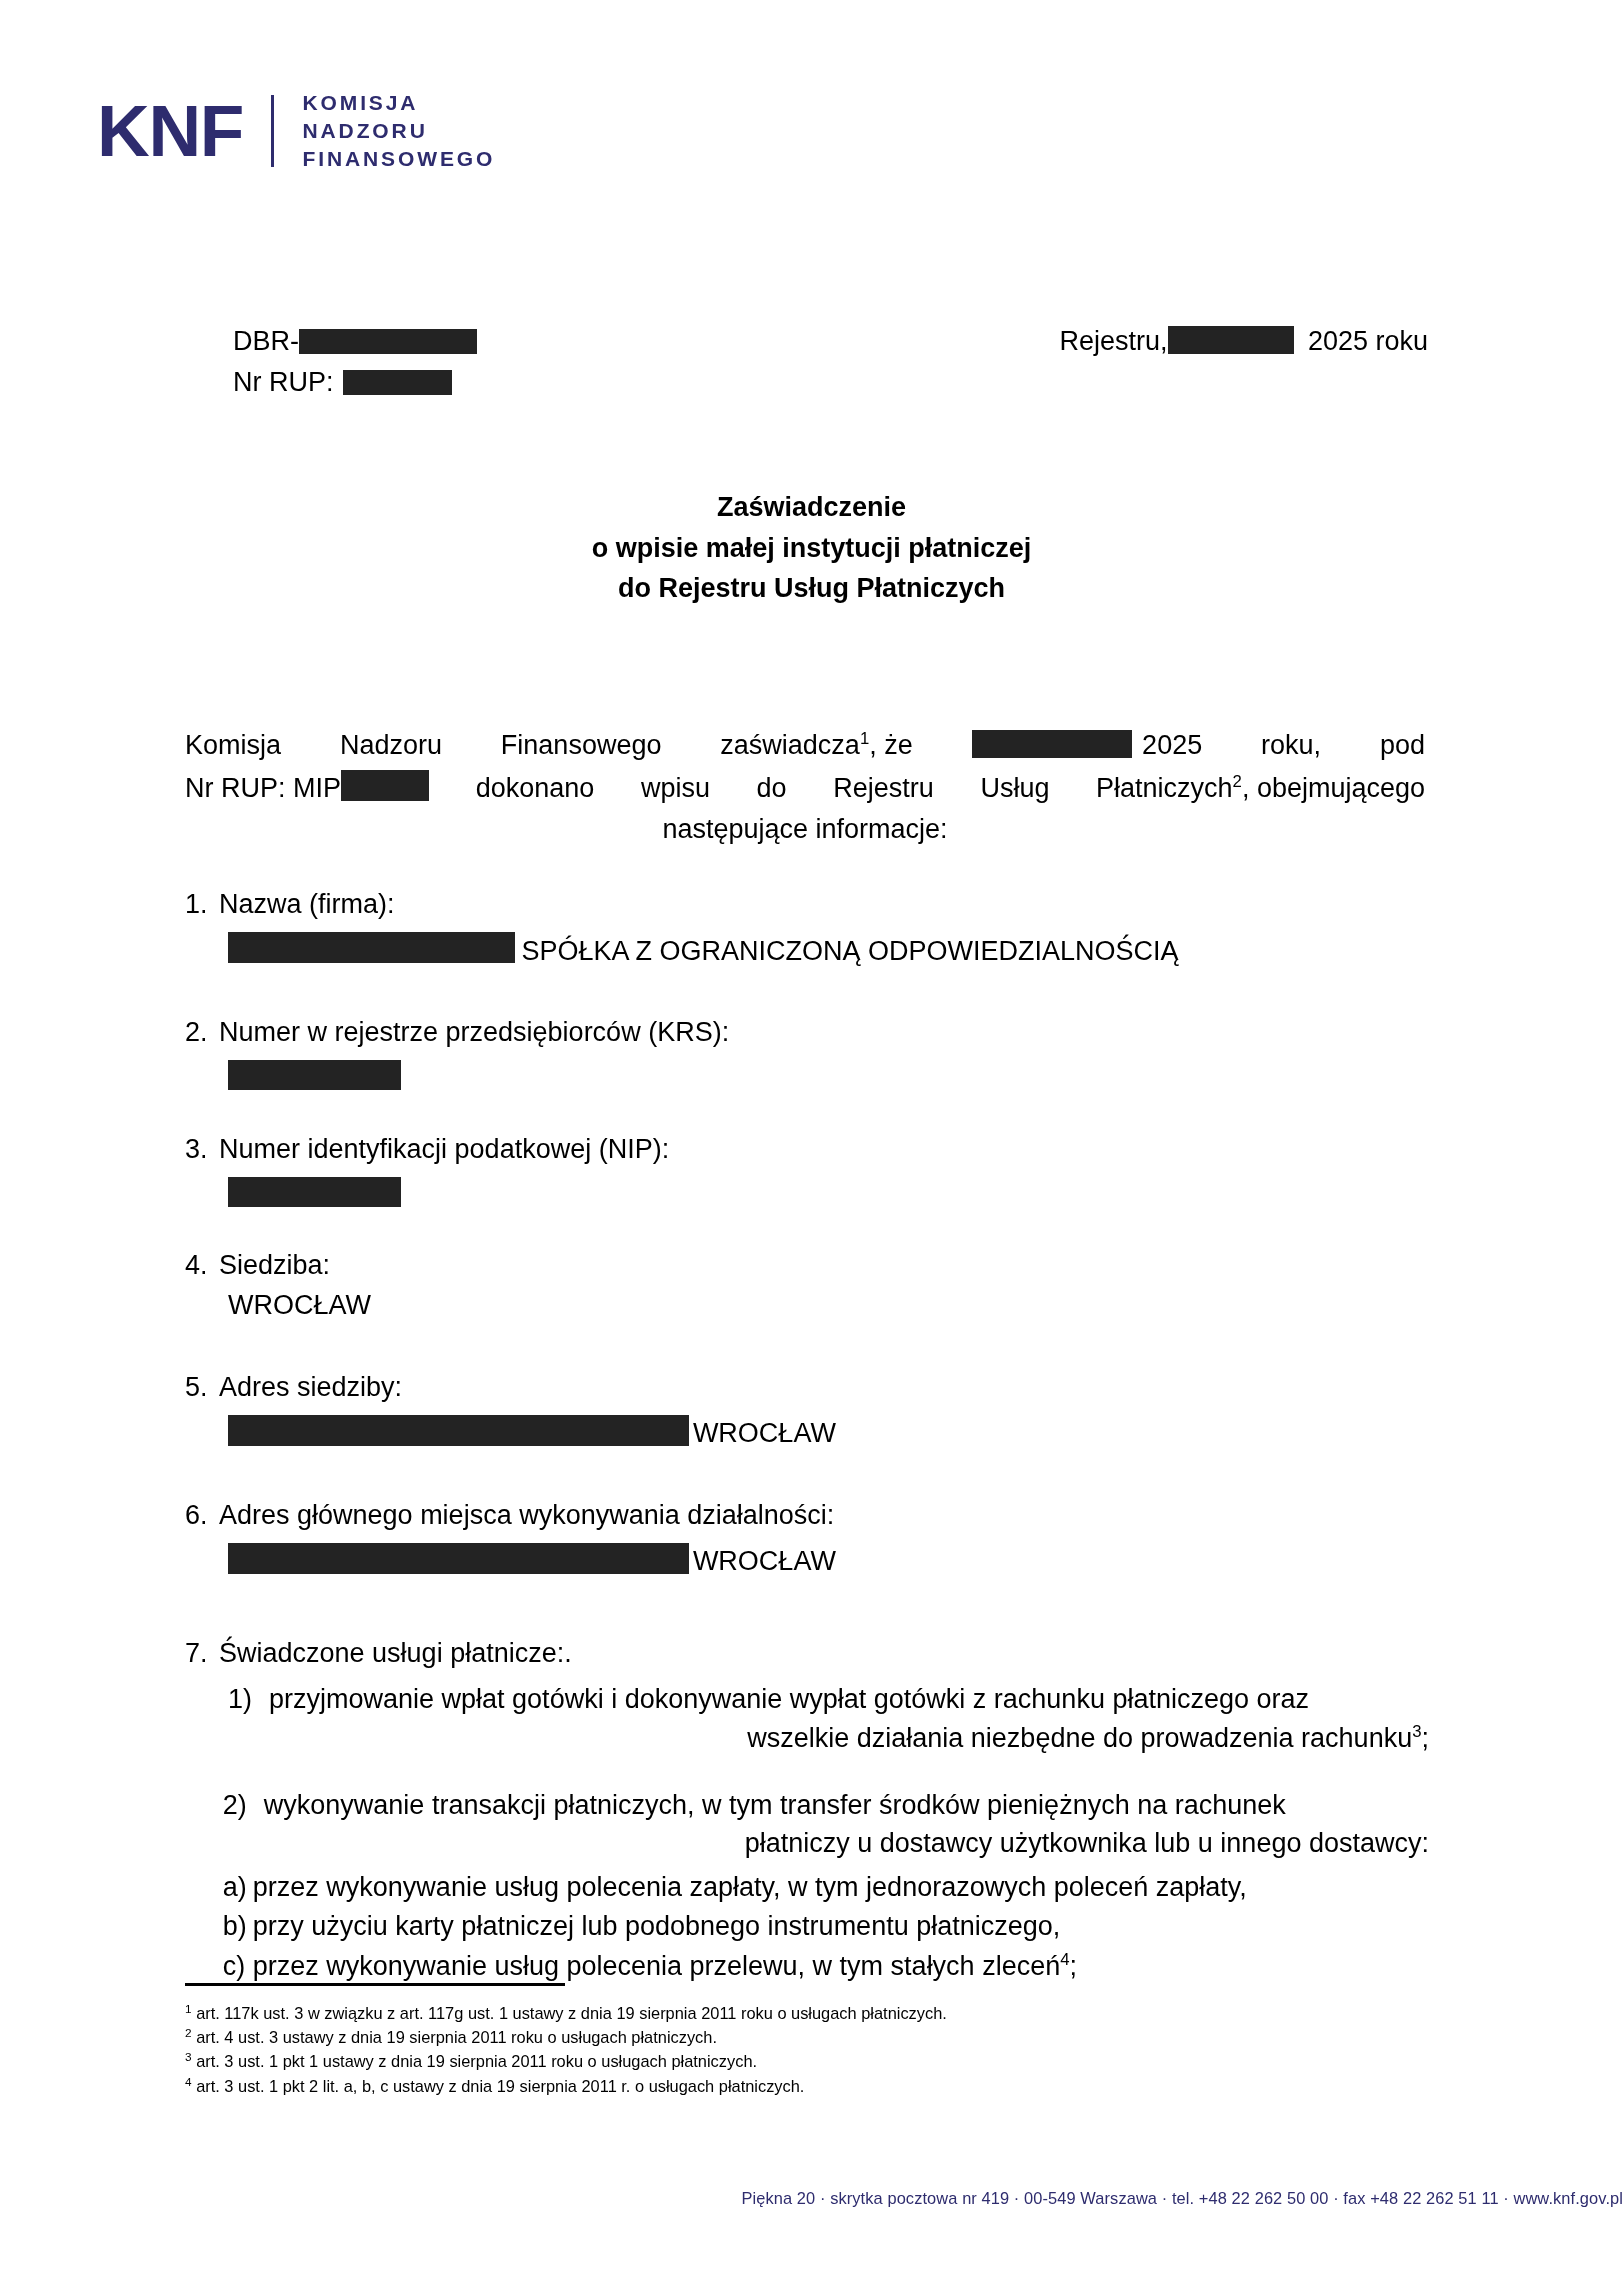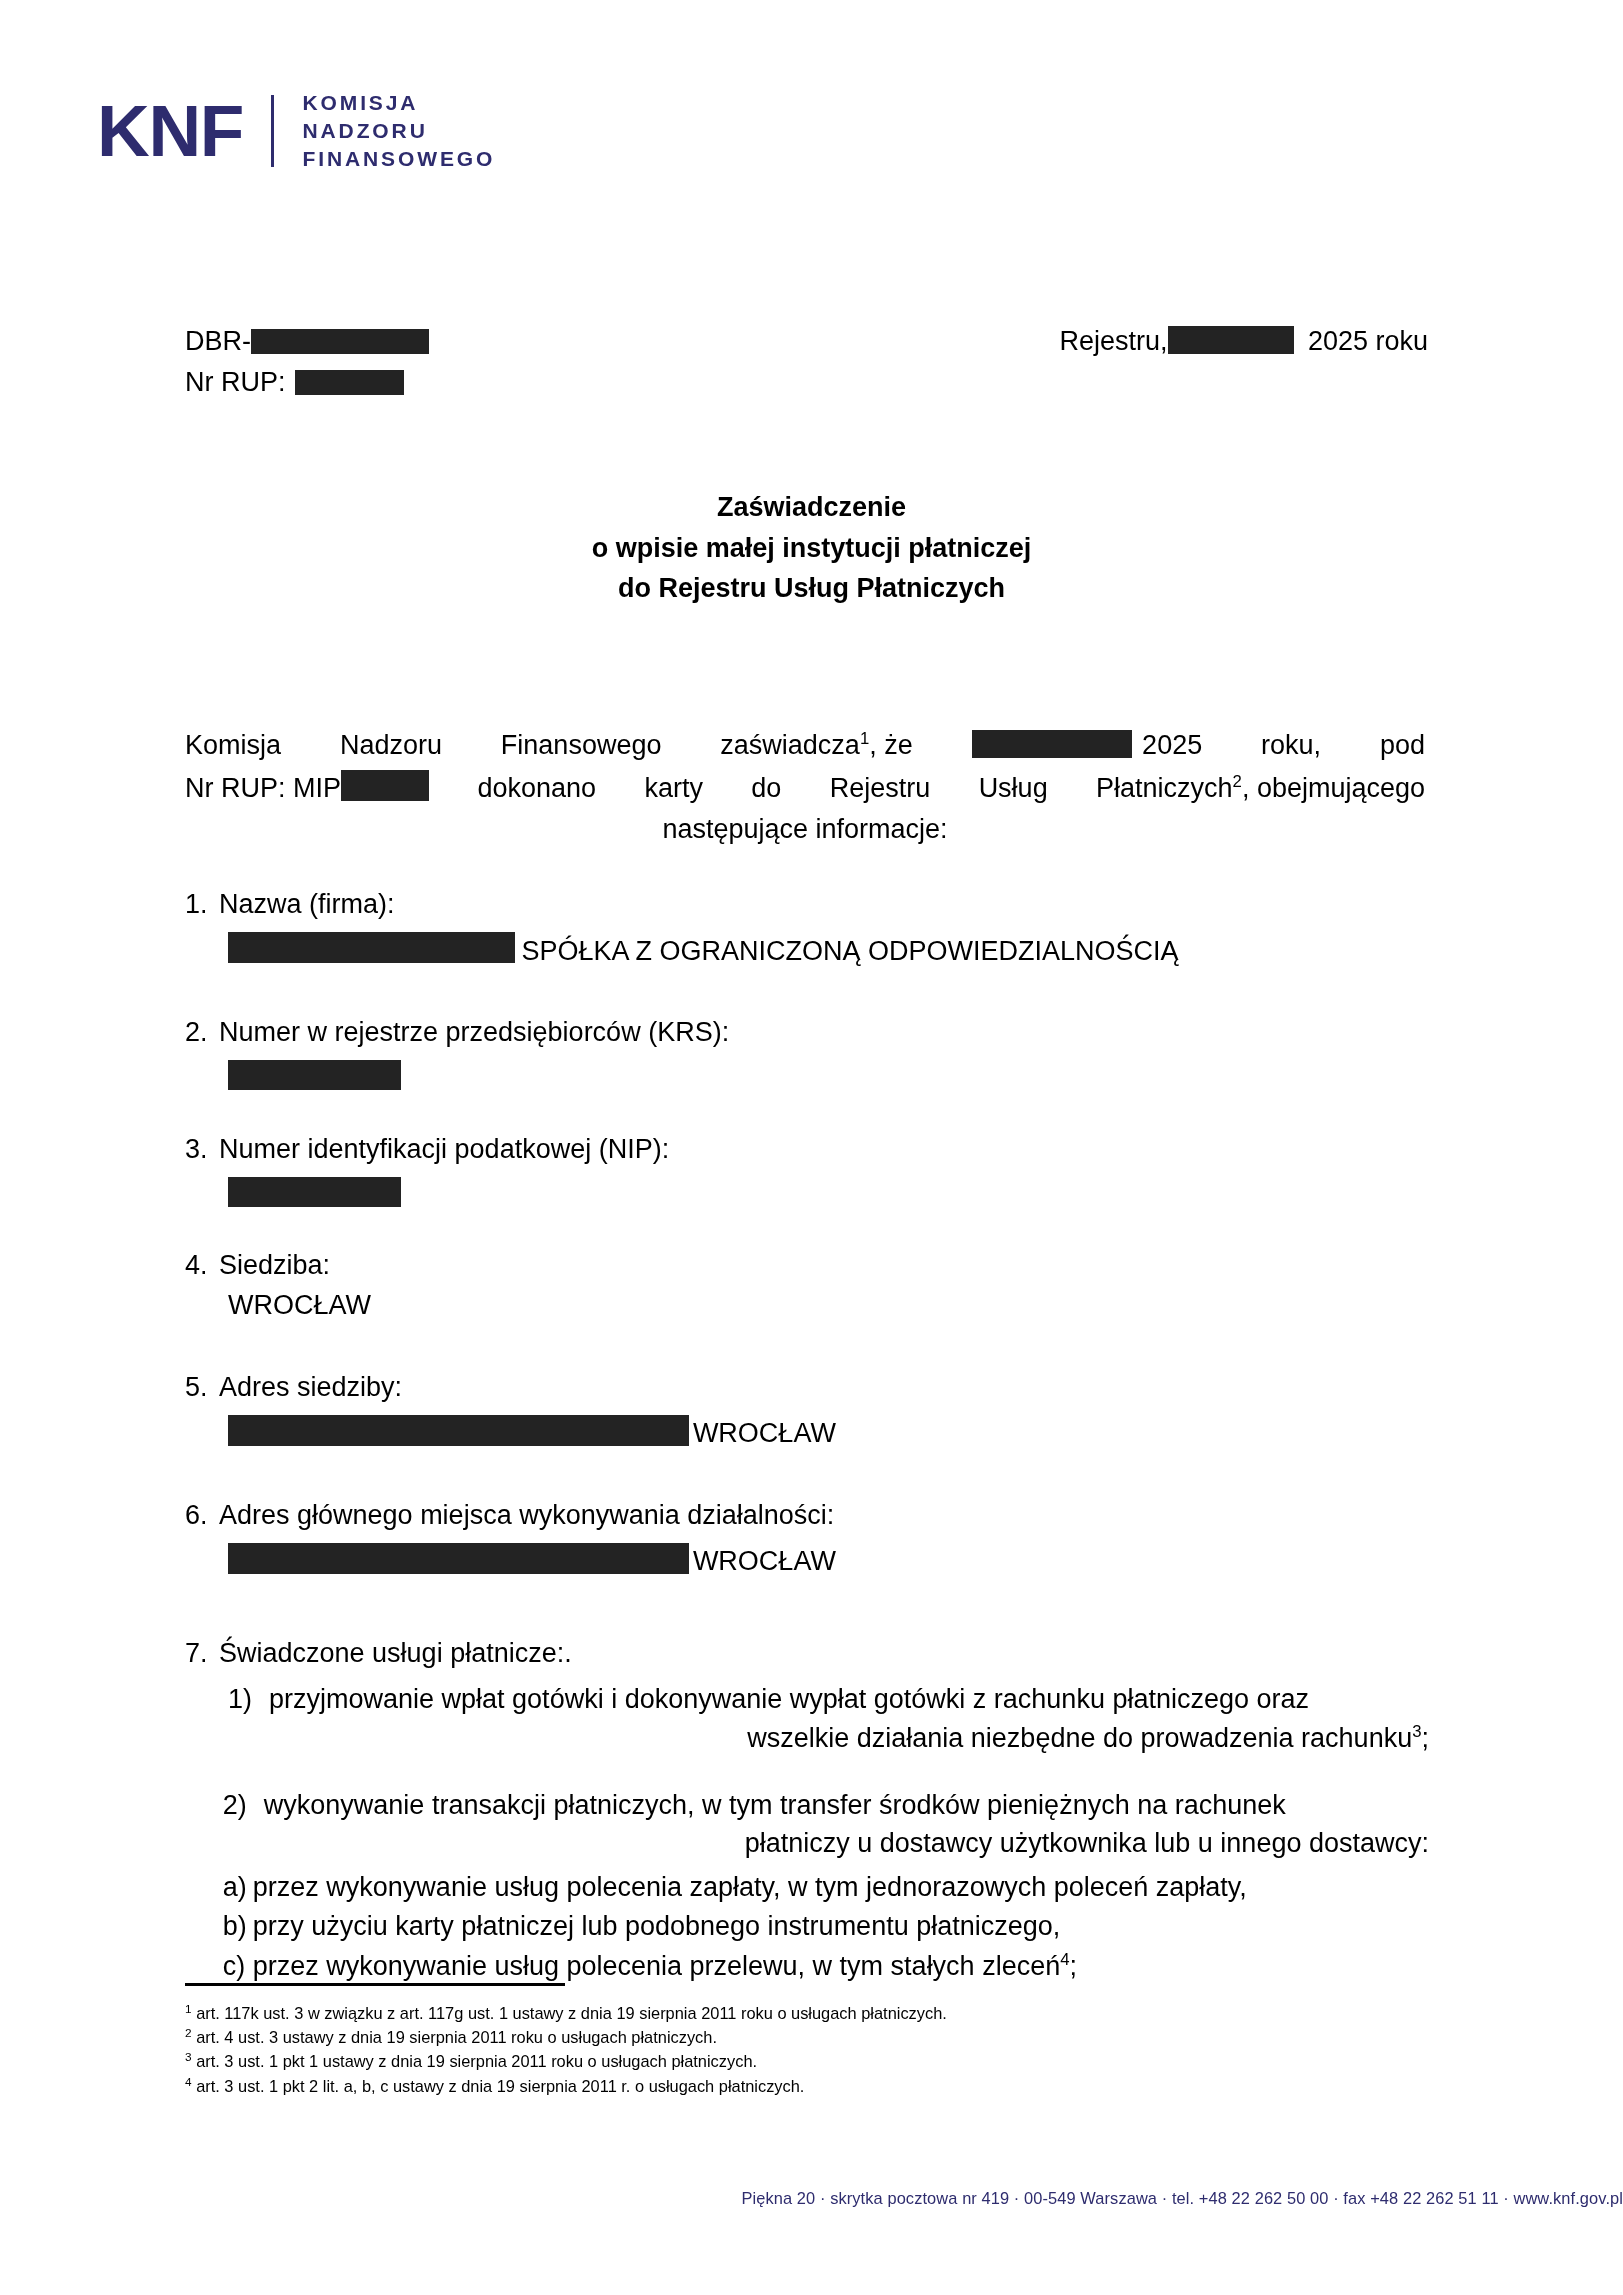--- a/index.html
+++ b/index.html
@@ -60,20 +60,21 @@
     left: 185px;
     top: 321px;
     width: 1243px;
     font-size: 27px;
     line-height: 1.52;
   }
   .meta-row {
     display: flex;
     align-items: flex-start;
     white-space: nowrap;
+    margin-left: 48px;
   }
   .meta-left { display: flex; align-items: baseline; }
   .meta-right {
     margin-left: auto;
     display: flex;
     align-items: baseline;
   }
 
   
   .redact {
@@ -258,21 +259,21 @@
       <span style="flex:1 1 auto;"></span>
       <span>roku,</span>
       <span style="flex:1 1 auto;"></span>
       <span>pod</span>
     </div>
     <div style="display:flex;align-items:baseline;white-space:nowrap;">
       <span><span>Nr RUP: MIP</span><span class="redact" style="width:88px;height:31px;"></span></span>
       <span style="flex:1 1 auto;"></span>
       <span>dokonano</span>
       <span style="flex:1 1 auto;"></span>
-      <span>karty</span>
+      <span>wpisu</span>
       <span style="flex:1 1 auto;"></span>
       <span>do</span>
       <span style="flex:1 1 auto;"></span>
       <span>Rejestru</span>
       <span style="flex:1 1 auto;"></span>
       <span>Usług</span>
       <span style="flex:1 1 auto;"></span>
       <span><span>Płatniczych</span><sup>2</sup><span>, obejmującego</span></span>
     </div>
     <div class="lastline">następujące informacje:</div>

